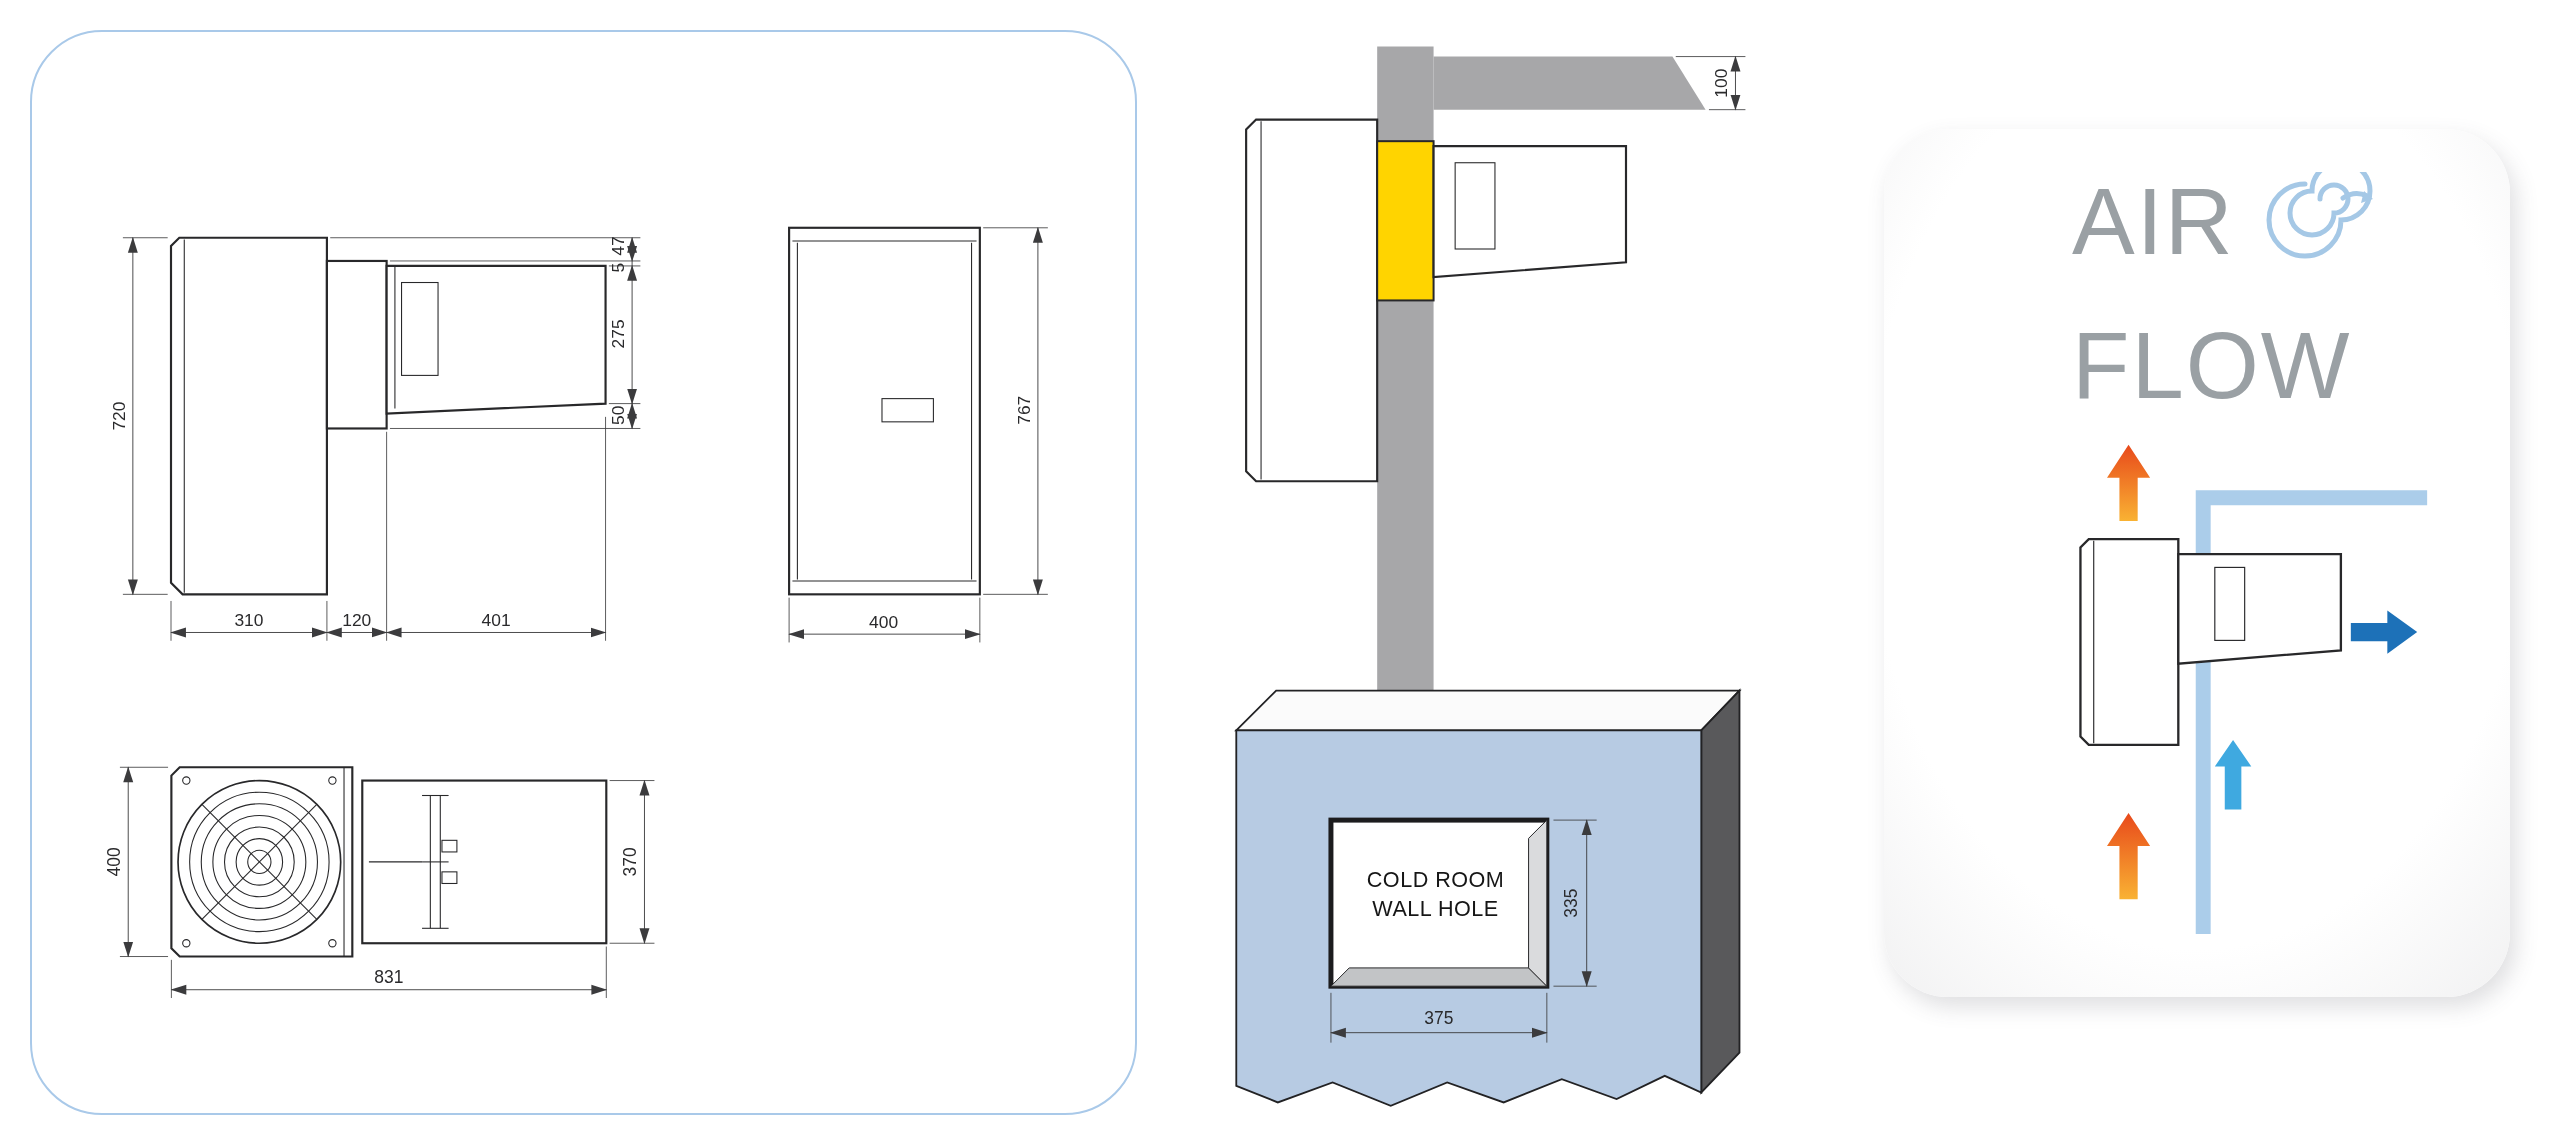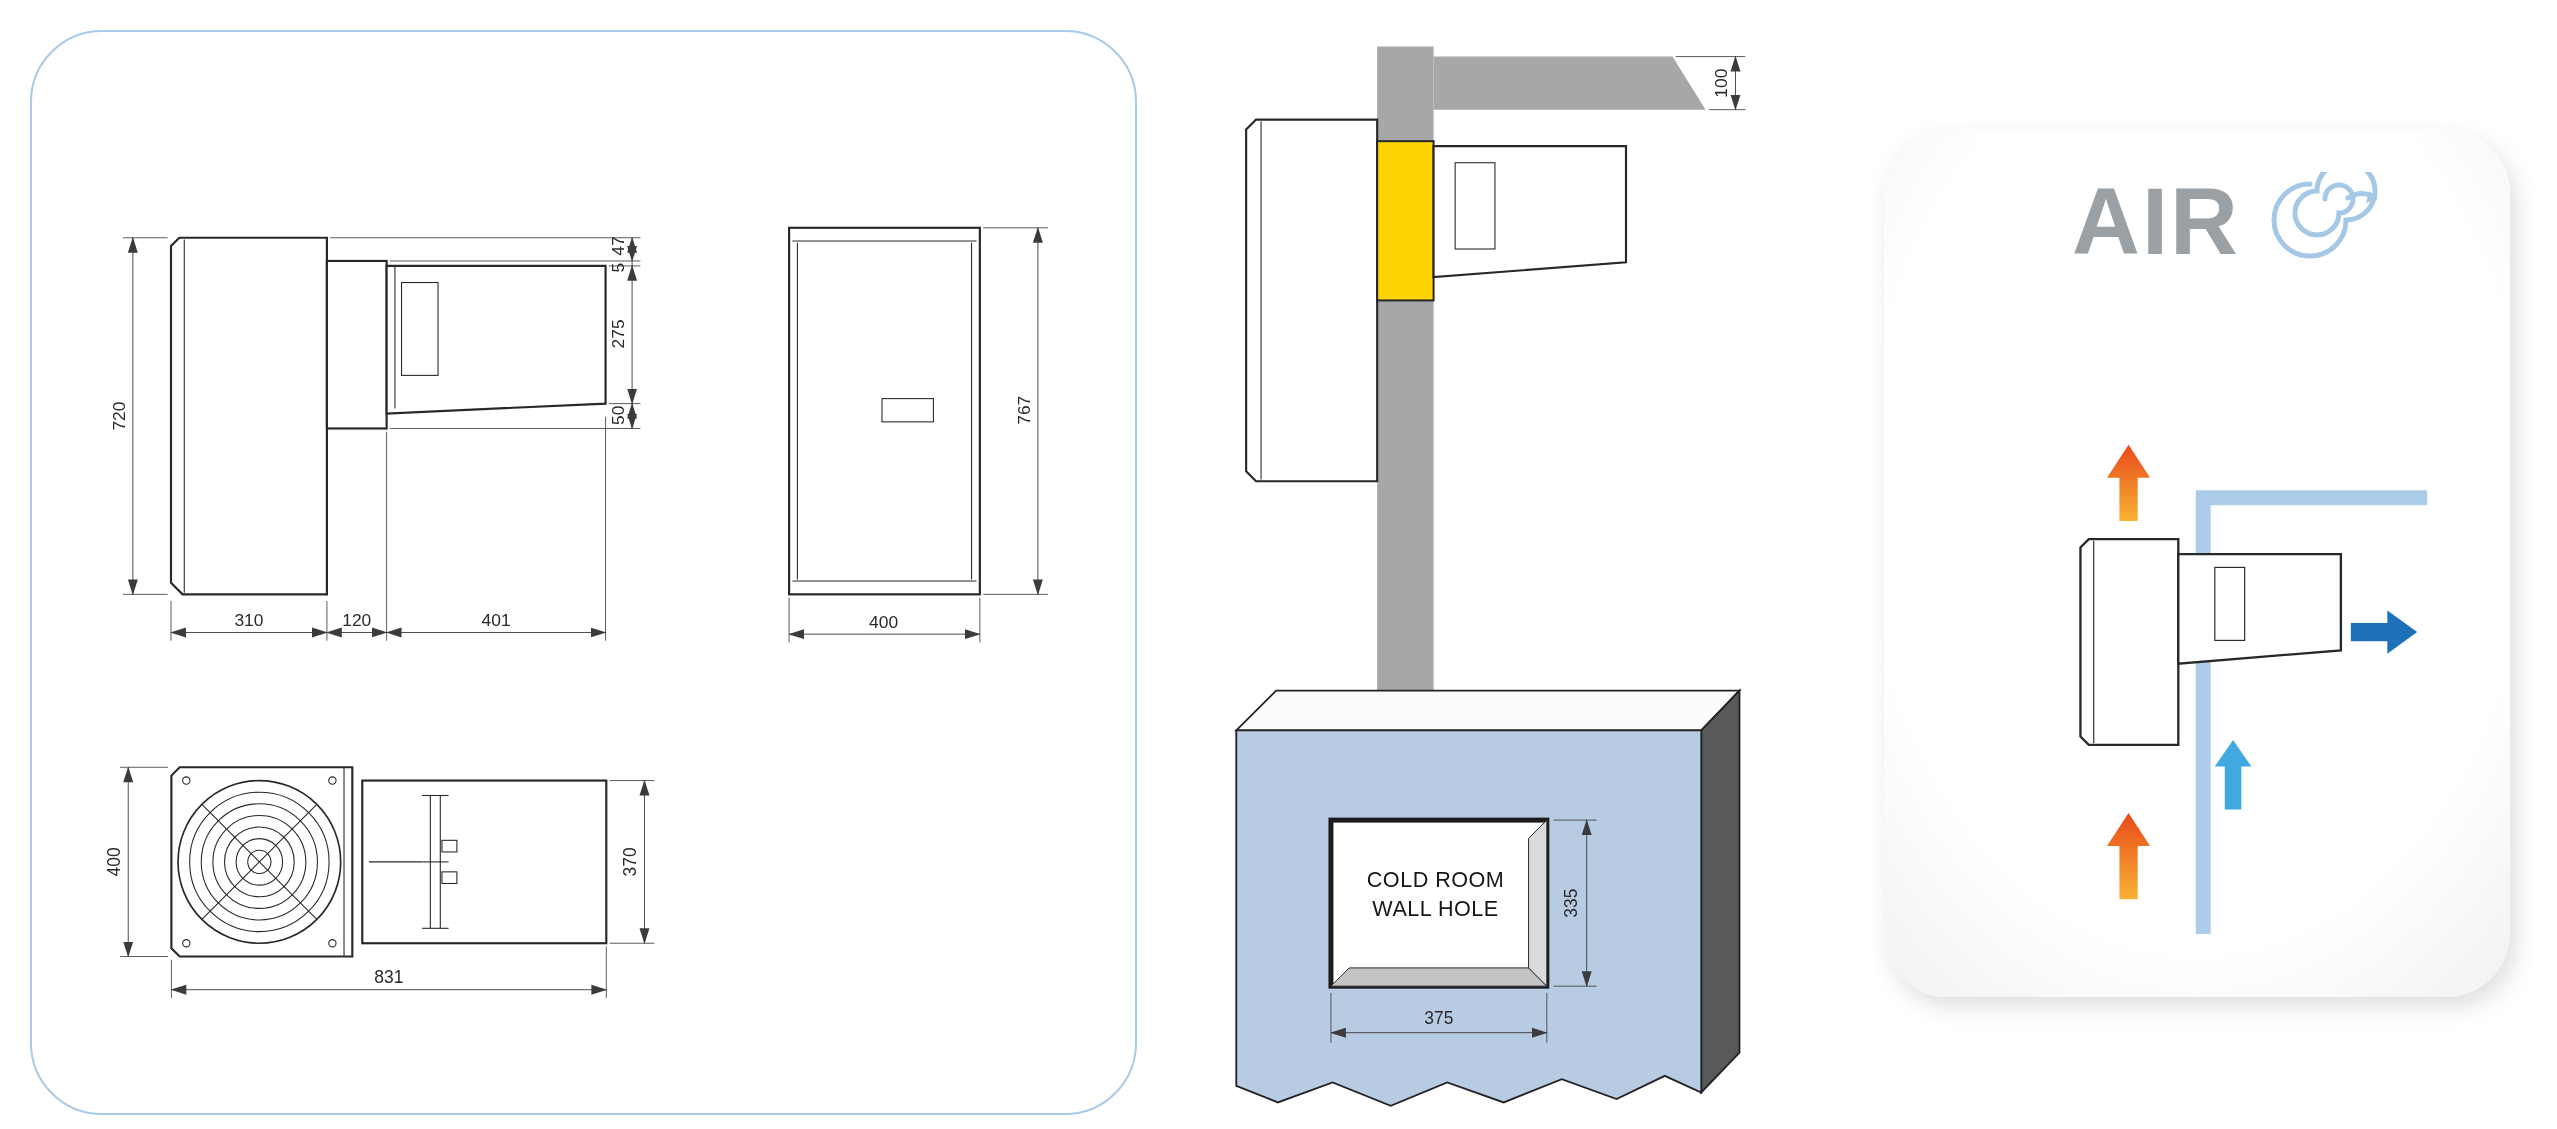--- a/index.html
+++ b/index.html
@@ -18,21 +18,21 @@
   .extline { stroke:#3b3b3d; stroke-width:0.5; fill:none; }
 
   #left-panel { left:30px; top:30px; width:1107px; height:1085px;
     border:2px solid #a9c9e9; border-radius:72px; background:#ffffff; }
 
   #airflow-panel { left:1884px; top:129px; width:626px; height:868px; border-radius:64px;
     background: radial-gradient(105% 105% at 50% 42%, #ffffff 50%, #ededee 80%, #d9dadc 100%);
     box-shadow: 6px 10px 22px rgba(80,80,90,0.18); }
 
   .af-title { left:2072px; top:150px; color:#9aa0a4; font-size:94px; line-height:144px;
-    letter-spacing:2px; font-weight:700; }
+    letter-spacing:2px; font-weight:400; }
   .af-row { display:flex; align-items:center; gap:20px; }
 </style>
 </head>
 <body>
 
 <div id="canvas">
 
   <div id="left-panel" class="abs"></div>
 
   <svg class="abs" style="left:91px; top:183px;" width="573" height="481" viewBox="55 110 345 290">
@@ -262,20 +262,21 @@
 
   <div class="abs af-title">
     <div class="af-row">
       <span>AIR</span>
       <svg width="120" height="100" viewBox="0 0 120 100">
         <path d="M50 12 A36 36 0 1 0 86 48 A29 29 0 1 0 57 19 A22 22 0 1 0 79 41 A14 14 0 1 0 65 27" fill="none" stroke="#a5c8e6" stroke-width="5" stroke-linecap="round"></path>
         <path d="M88 26 Q100 18 112 24" fill="none" stroke="#a5c8e6" stroke-width="5" stroke-linecap="round"></path>
         <polygon points="118,27 106,31 109,19" fill="#a5c8e6"></polygon>
       </svg>
     </div>
+    <div>FLOW</div>
   </div>
 
   <svg class="abs" style="left:2034px; top:423px;" width="423" height="531" viewBox="1225 255 255 320">
     <defs>
       <linearGradient id="warmGrad" x1="0" y1="1" x2="0" y2="0">
         <stop offset="0" stop-color="#f9b233"></stop>
         <stop offset="1" stop-color="#e8491b"></stop>
       </linearGradient>
     </defs>
 

